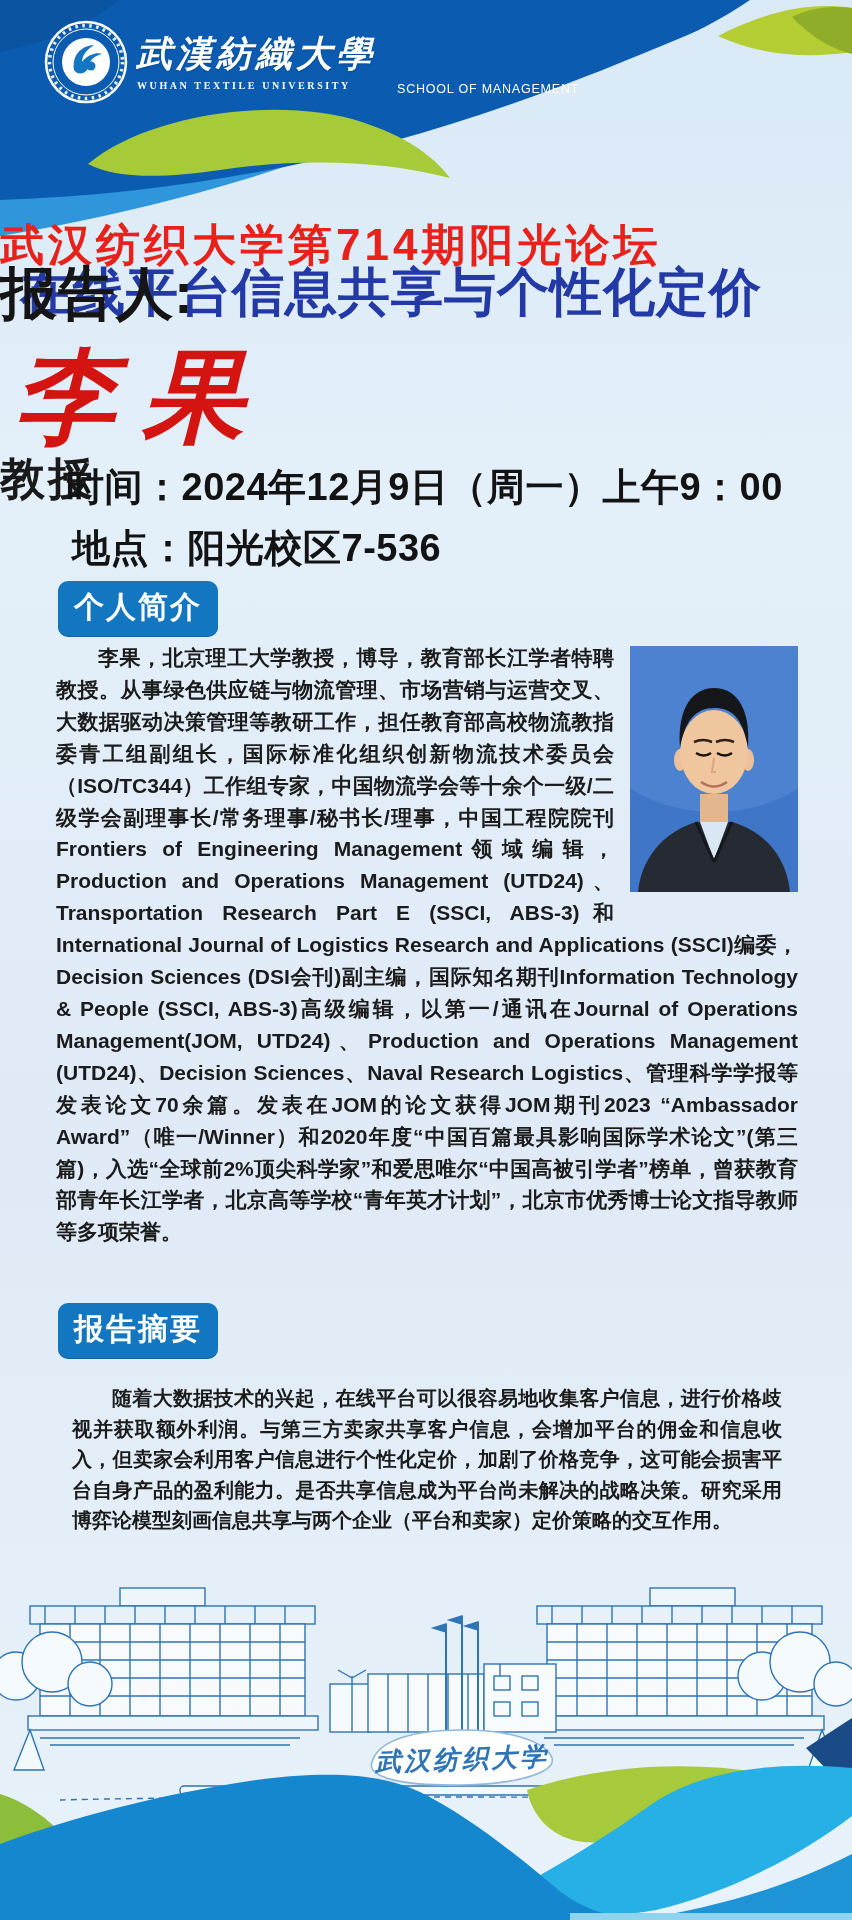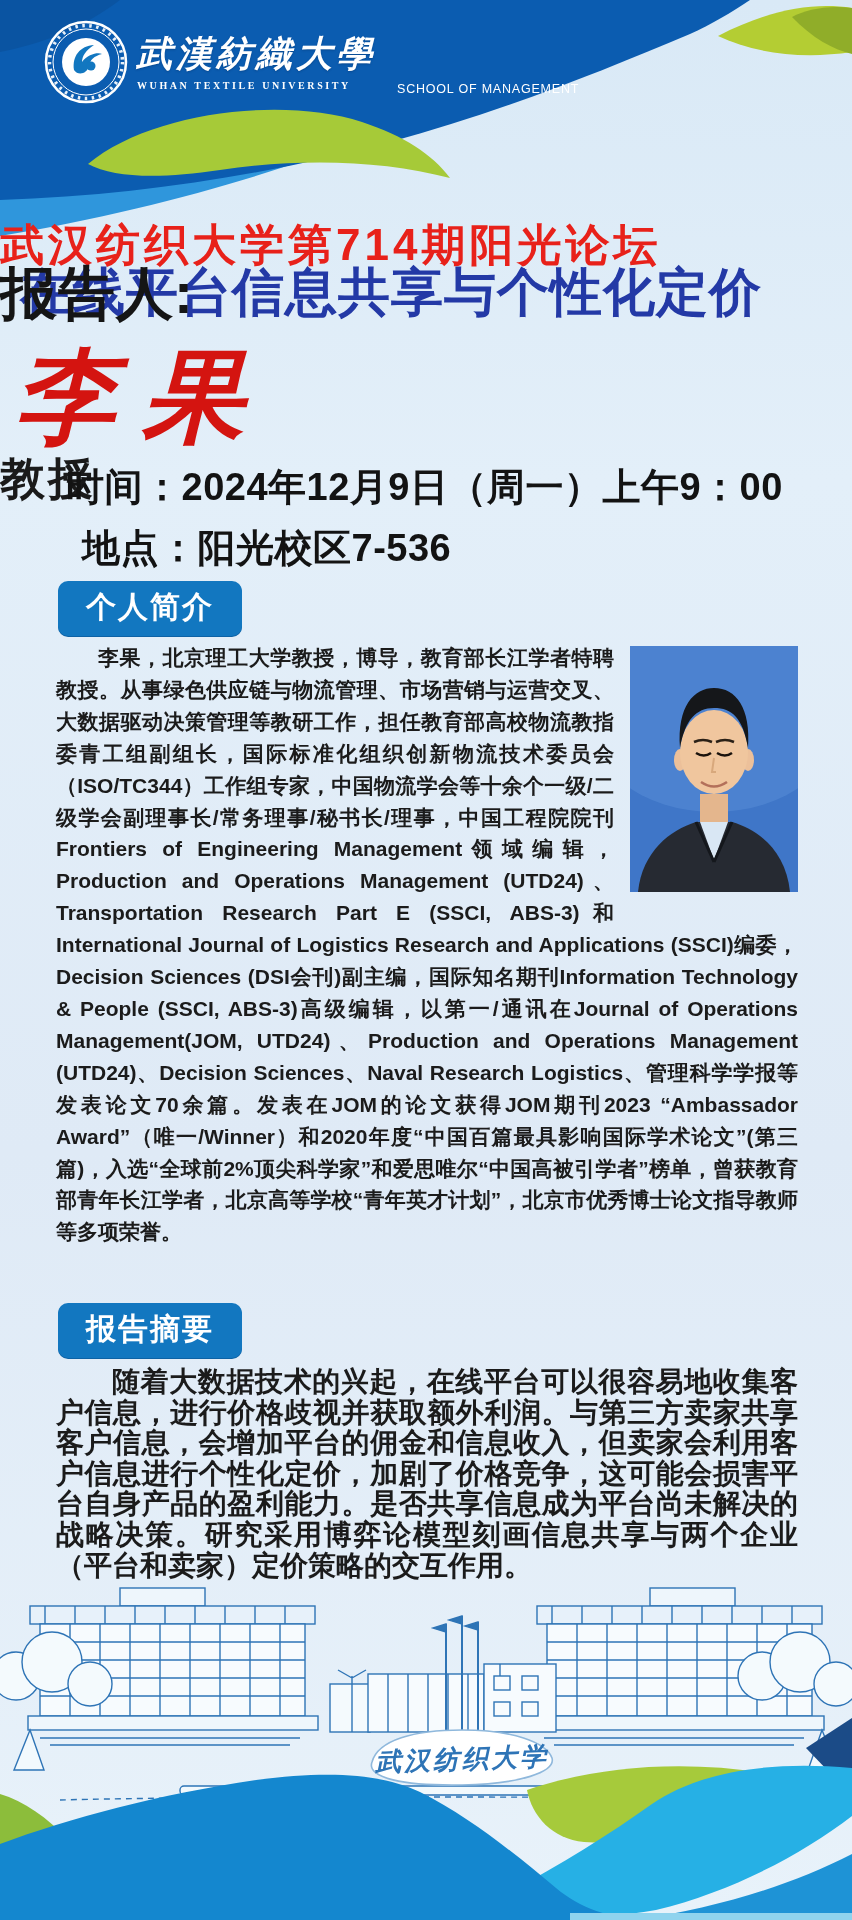--- a/index.html
+++ b/index.html
@@ -27,32 +27,32 @@
     font-size:52px;font-weight:900;color:#2339a6;letter-spacing:1px;white-space:nowrap;}
   
   .speaker-row{top:330px;left:0;width:788px;height:120px;z-index:2;
     display:flex;justify-content:center;align-items:flex-start;flex-direction:column;}
   .speaker-label{font-size:57px;font-weight:900;color:#151515;letter-spacing:1px;padding-bottom:12px;}
   .speaker-name{font-size:102px;line-height:1;font-weight:bold;font-style:italic;color:#d41410;
     font-family:"DejaVu Serif","Liberation Serif",serif;letter-spacing:26px;margin:0 4px 0 14px;padding-bottom:2px;}
   .speaker-suffix{font-size:45px;font-weight:800;color:#1a1a1a;padding-bottom:16px;letter-spacing:3px;}
   
   .time-row{top:462px;left:66px;z-index:2;font-size:38px;font-weight:900;letter-spacing:.5px;color:#131313;white-space:nowrap;text-align:center;}
-  .place-row{top:523px;left:82px;z-index:2;font-size:38px;font-weight:900;letter-spacing:.5px;color:#131313;white-space:nowrap;}
+  .place-row{top:523px;left:72px;z-index:2;font-size:38px;font-weight:900;letter-spacing:.5px;color:#131313;white-space:nowrap;}
   
   .badge{display:inline-block;background:#1277c0;color:#fff;font-size:30px;font-weight:bold;
-    letter-spacing:2px;padding:6px 28px 8px;border-radius:10px;box-shadow:0 1px 0 #0d62a5;}
+    letter-spacing:2px;padding:6px 16px 8px;border-radius:10px;box-shadow:0 1px 0 #0d62a5;}
   .profile-badge{top:581px;left:58px;z-index:2;}
   .abstract-badge{top:1303px;left:58px;z-index:2;}
   
   .bio{top:642px;left:56px;width:742px;z-index:2;}
   .bio p{margin:0;font-size:21px;line-height:31.9px;font-weight:600;text-align:justify;text-indent:2em;color:#1b1b1b;}
   .photo{float:right;width:168px;height:246px;margin:4px 0 10px 16px;}
   .abstract-text{top:1367px;left:56px;width:742px;z-index:2;}
-  .abstract-text p{margin:0;font-size:28px;line-height:30.6px;font-weight:600;text-align:justify;text-indent:2em;color:#1b1b1b;}
+  .abstract-text p{margin:16px;font-size:20px;line-height:30.6px;font-weight:600;text-align:justify;text-indent:2em;color:#1b1b1b;}
   
   .campus{top:1556px;left:0;z-index:1;}
   .stone-text{font-family:"DejaVu Serif","Liberation Serif",serif;font-style:italic;font-weight:bold;}
   .waves{top:1696px;left:0;z-index:2;}
 </style>
 </head>
 <body>
 
 <div class="poster">
 

